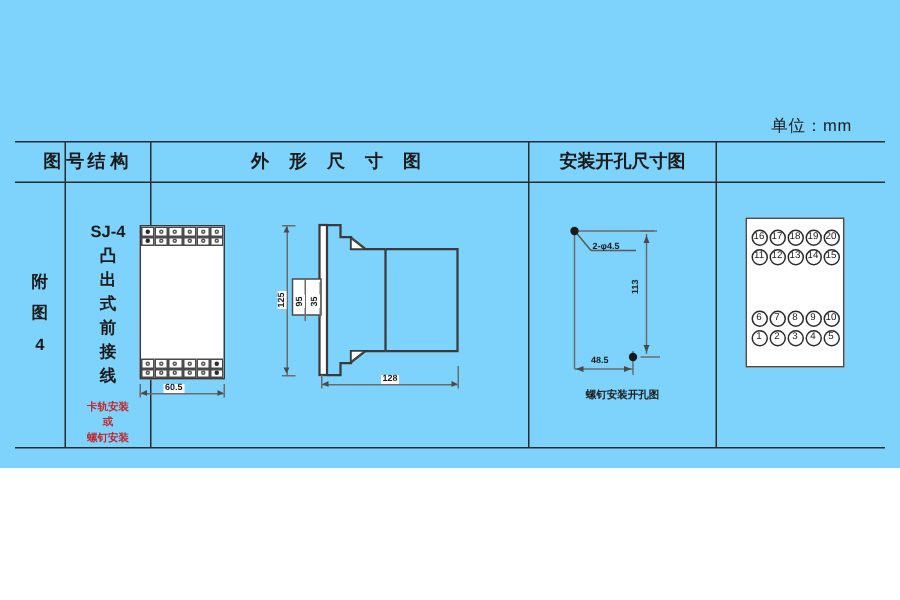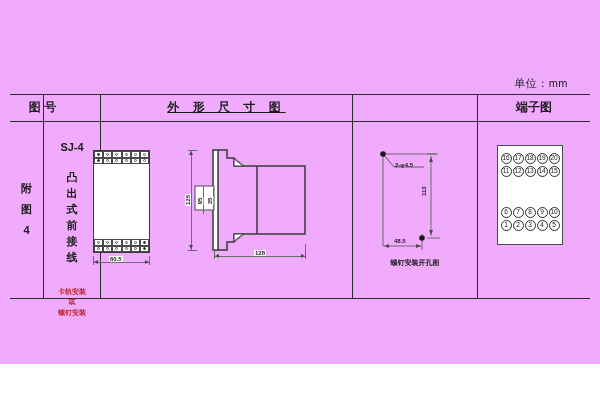--- a/index.html
+++ b/index.html
@@ -5,22 +5,22 @@
   * { box-sizing: border-box; }
   html, body {
     margin: 0; padding: 0;
     width: 600px; height: 400px;
     background: #ffffff;
     font-family: "Liberation Sans", "DejaVu Sans", sans-serif;
     overflow: hidden;
   }
   #root {
     position: relative;
-    width: 600px; height: 364px;
-    background: #f0abfc;
+    width: 600px; height: 312px;
+    background: #7dd3fc;
   }
 
   
   .unit-label {
     position: absolute;
     right: 32px; top: 76px;
     font-size: 11px;
     color: #1a1a1a;
     letter-spacing: .5px;
   }
@@ -58,22 +58,22 @@
     align-items: center; justify-content: center;
     font-size: 11px; font-weight: bold; color: #1a1a1a;
     line-height: 1.9;
   }
 
   
   .col-jiegou {
     position: absolute;
     left: 34px; top: 27px; width: 56px; height: 177px;
     display: flex; flex-direction: column;
-    align-items: center; justify-content: space-between;
-    margin-top: 20px;
+    align-items: center; justify-content: flex-end;
+    padding-top: 12px;
   }
   .model-name {
     font-size: 11px; font-weight: bold; color: #1a1a1a;
     margin-bottom: 3px;
   }
   .vert-text {
     font-size: 11px; font-weight: bold; color: #1a1a1a;
     line-height: 1.45; text-align: center;
   }
   .red-note {
@@ -186,22 +186,23 @@
     <div class="hline top"></div>
     <div class="hline mid"></div>
     <div class="hline bot"></div>
 
     <div class="vline" style="left:33px;"></div>
     <div class="vline" style="left:90px;"></div>
     <div class="vline" style="left:342px;"></div>
     <div class="vline" style="left:467px;"></div>
 
     <div class="hdr" style="left:16px;width:33px;">图 号</div>
-    <div class="hdr wide" style="left:91px;width:251px;text-decoration:underline;">外 形 尺 寸 图</div>
-    <div class="hdr" style="left:468px;width:112px;">端子图</div>
+    <div class="hdr" style="left:34px;width:56px;">结 构</div>
+    <div class="hdr wide" style="left:91px;width:251px;">外 形 尺 寸 图</div>
+    <div class="hdr" style="left:343px;width:124px;">安装开孔尺寸图</div>
 
     <div class="col-tuhao">
       <span>附</span>
       <span>图</span>
       <span>4</span>
     </div>
 
     <div class="col-jiegou">
       <div class="model-name">SJ-4</div>
       <div class="vert-text">

